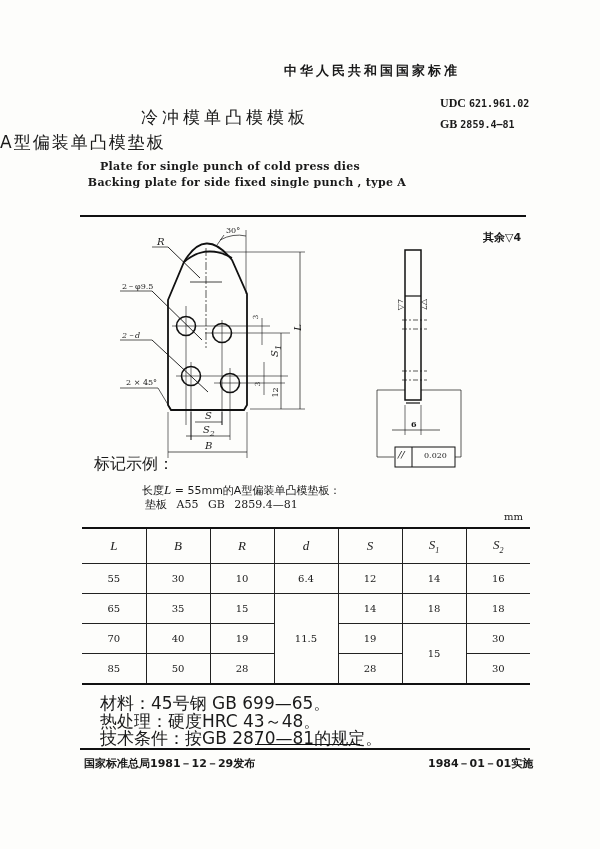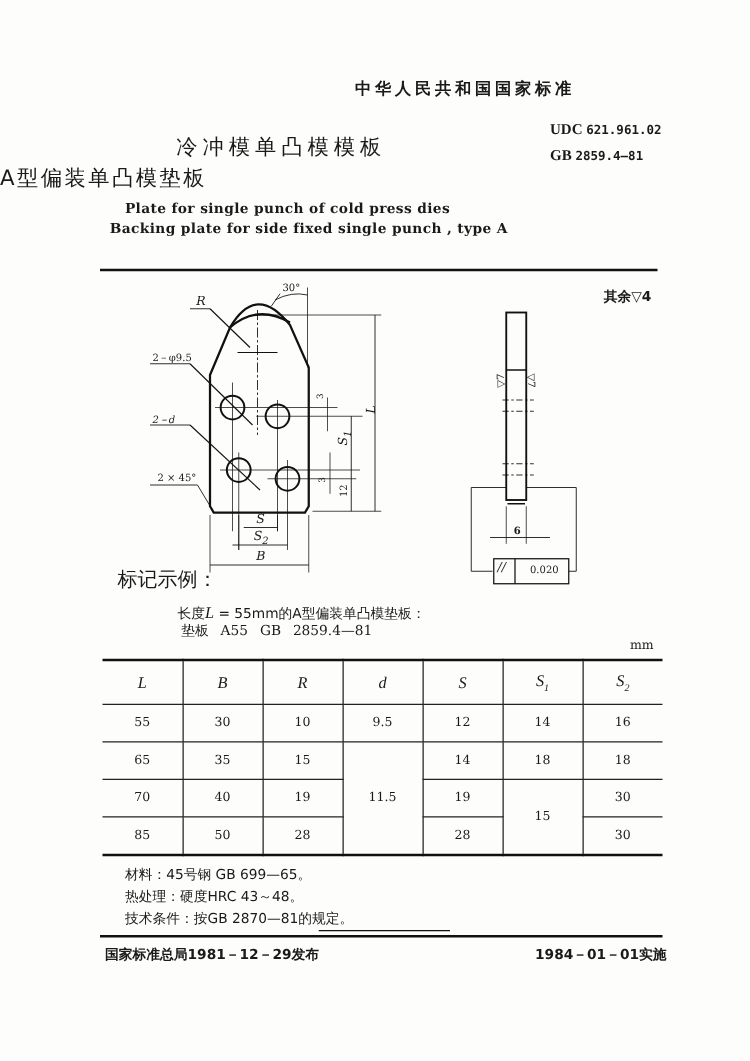--- a/index.html
+++ b/index.html
@@ -28,21 +28,21 @@
     position: absolute; left: 82px; top: 527px; width: 448px; border-collapse: collapse;
     font-size: 10px; text-align: center; table-layout: fixed;
   }
   table.spec th, table.spec td { border: 1px solid #222; padding: 0; }
   table.spec tr.head th { height: 34px; font-style: italic; font-weight: normal; font-size: 13px; font-family: "Liberation Serif", serif; }
   table.spec tr.row td { height: 29px; font-family: "DejaVu Serif", serif; }
   table.spec { border-top: 2px solid #111; border-bottom: 2px solid #111; }
   table.spec th:first-child, table.spec td.first { border-left: none; }
   table.spec th:last-child, table.spec td.last { border-right: none; }
   sub { font-size: 8px; }
-  .notes { left: 100px; font-size: 11px; font-family: "DejaVu Sans", sans-serif; }
+  .notes { left: 100px; font-size: 17px; font-family: "DejaVu Sans", sans-serif; }
   .n1 { top: 692px; } .n2 { top: 710px; } .n3 { top: 727px; }
   .short-rule { left: 255px; top: 744px; width: 105px; height: 1px; background: #111; }
   .rule-bottom { left: 80px; top: 748px; width: 450px; height: 2px; background: #111; }
   .foot-left { left: 84px; top: 756px; font-size: 11px; font-weight: bold; font-family: "DejaVu Sans", sans-serif; text-align: center; }
   .foot-right { left: 428px; top: 756px; font-size: 11px; font-weight: bold; font-family: "DejaVu Sans", sans-serif; }
 </style>
 </head>
 <body>
 
 <div class="abs hdr-org">中华人民共和国国家标准</div>
@@ -162,21 +162,21 @@
     <th><span>R</span></th>
     <th><span>d</span></th>
     <th><span>S</span></th>
     <th><span>S</span><sub>1</sub></th>
     <th><span>S</span><sub>2</sub></th>
   </tr>
   <tr class="row">
     <td class="first">55</td>
     <td>30</td>
     <td>10</td>
-    <td>9.5</td>
+    <td>6.4</td>
     <td>12</td>
     <td>14</td>
     <td class="last">16</td>
   </tr>
   <tr class="row">
     <td class="first">65</td>
     <td>35</td>
     <td>15</td>
     <td rowspan="3">11.5</td>
     <td>14</td>

